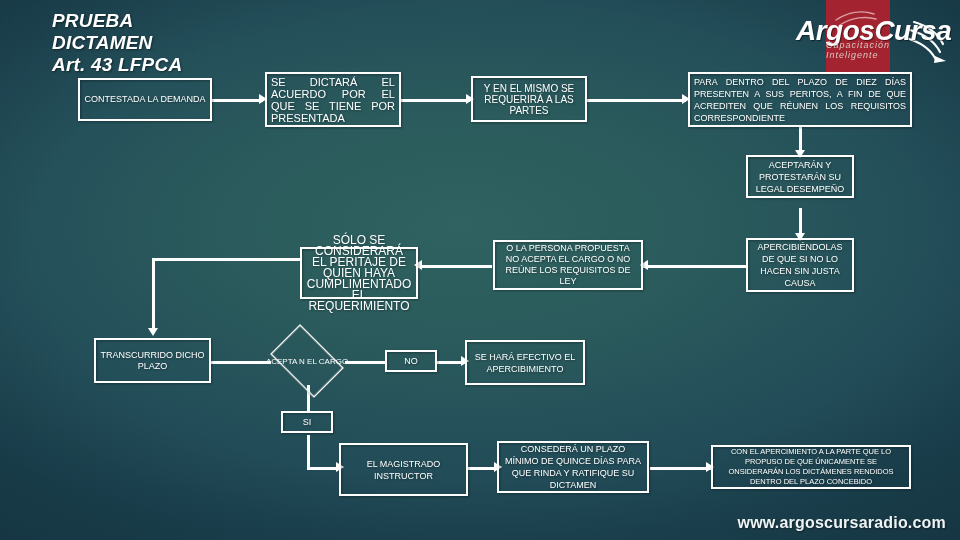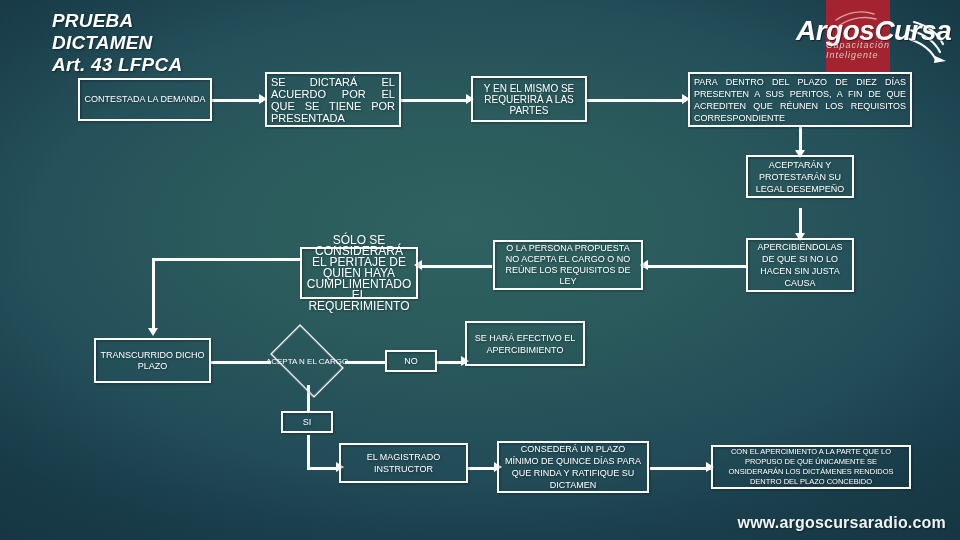--- a/index.html
+++ b/index.html
@@ -200,29 +200,29 @@
 
   <div class="diamond" style="left:263px;top:331px;width:88px;height:60px;font-size:8px;">
     <div class="dshape"></div>
     <span>ACEPTA N EL CARGO</span>
   </div>
 
   <div class="node" style="left:385px;top:350px;width:52px;height:22px;font-size:9px;">
     <span>NO</span>
   </div>
 
-  <div class="node" style="left:465px;top:321px;width:120px;height:45px;font-size:9px;line-height:12px;">
+  <div class="node" style="left:465px;top:340px;width:120px;height:45px;font-size:9px;line-height:12px;">
     <span>SE HARÁ EFECTIVO EL APERCIBIMIENTO</span>
   </div>
 
   <div class="node" style="left:281px;top:411px;width:52px;height:22px;font-size:9px;">
     <span>SI</span>
   </div>
 
-  <div class="node" style="left:339px;top:443px;width:129px;height:40px;font-size:9px;line-height:12px;">
+  <div class="node" style="left:339px;top:443px;width:129px;height:53px;font-size:9px;line-height:12px;">
     <span>EL MAGISTRADO INSTRUCTOR</span>
   </div>
 
   <div class="node" style="left:497px;top:441px;width:152px;height:52px;font-size:9px;line-height:12px;">
     <span>CONSEDERÁ UN PLAZO MÍNIMO DE QUINCE DÍAS PARA QUE RINDA Y RATIFIQUE SU DICTAMEN</span>
   </div>
 
   <div class="node" style="left:711px;top:445px;width:200px;height:44px;font-size:7.5px;line-height:10px;">
     <span>CON EL APERCIMIENTO A LA PARTE QUE LO PROPUSO DE QUE ÚNICAMENTE SE ONSIDERARÁN LOS DICTÁMENES RENDIDOS DENTRO DEL PLAZO CONCEBIDO</span>
   </div>

